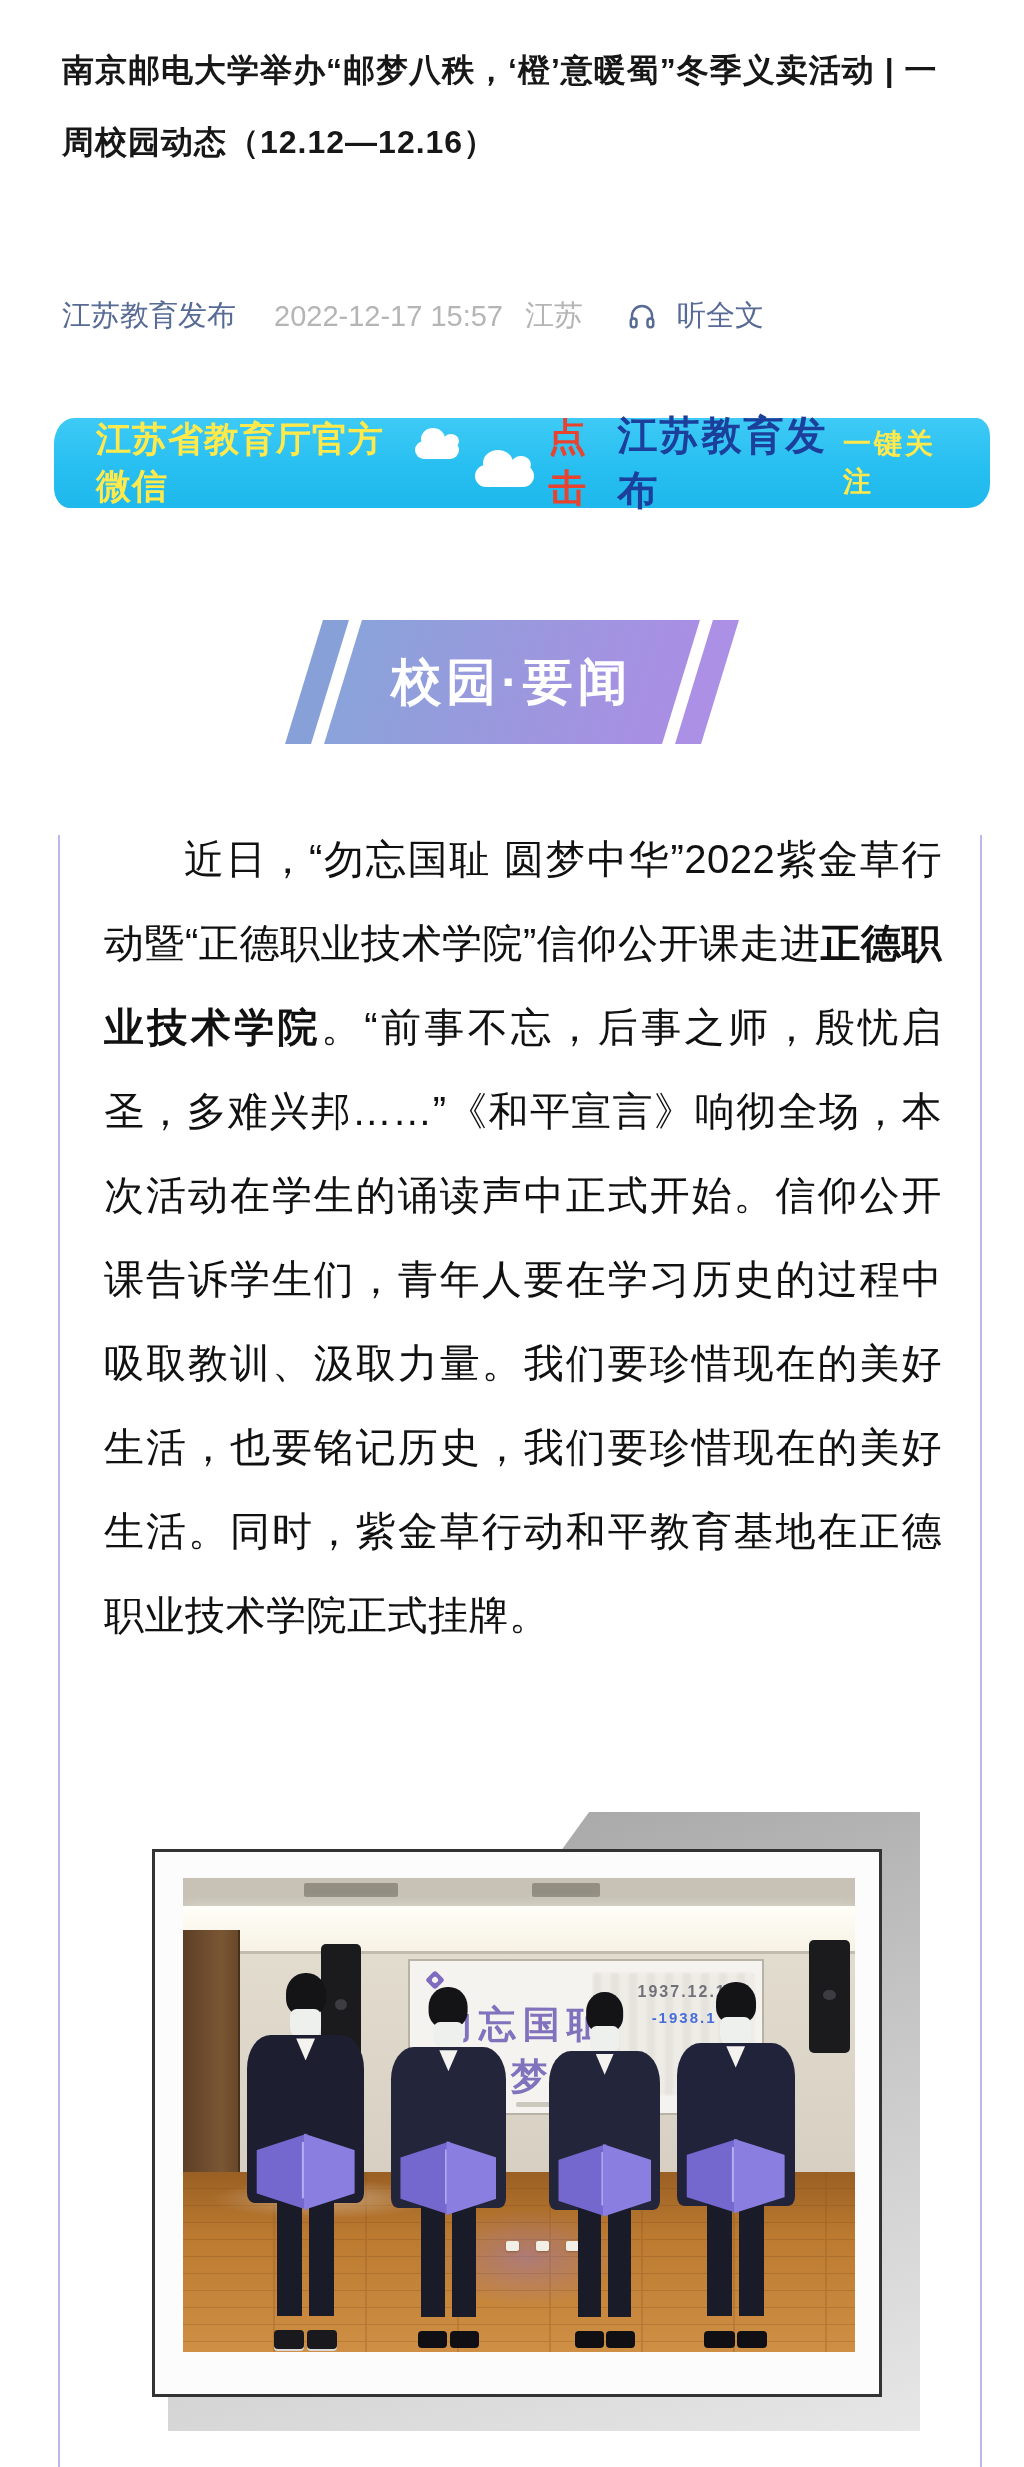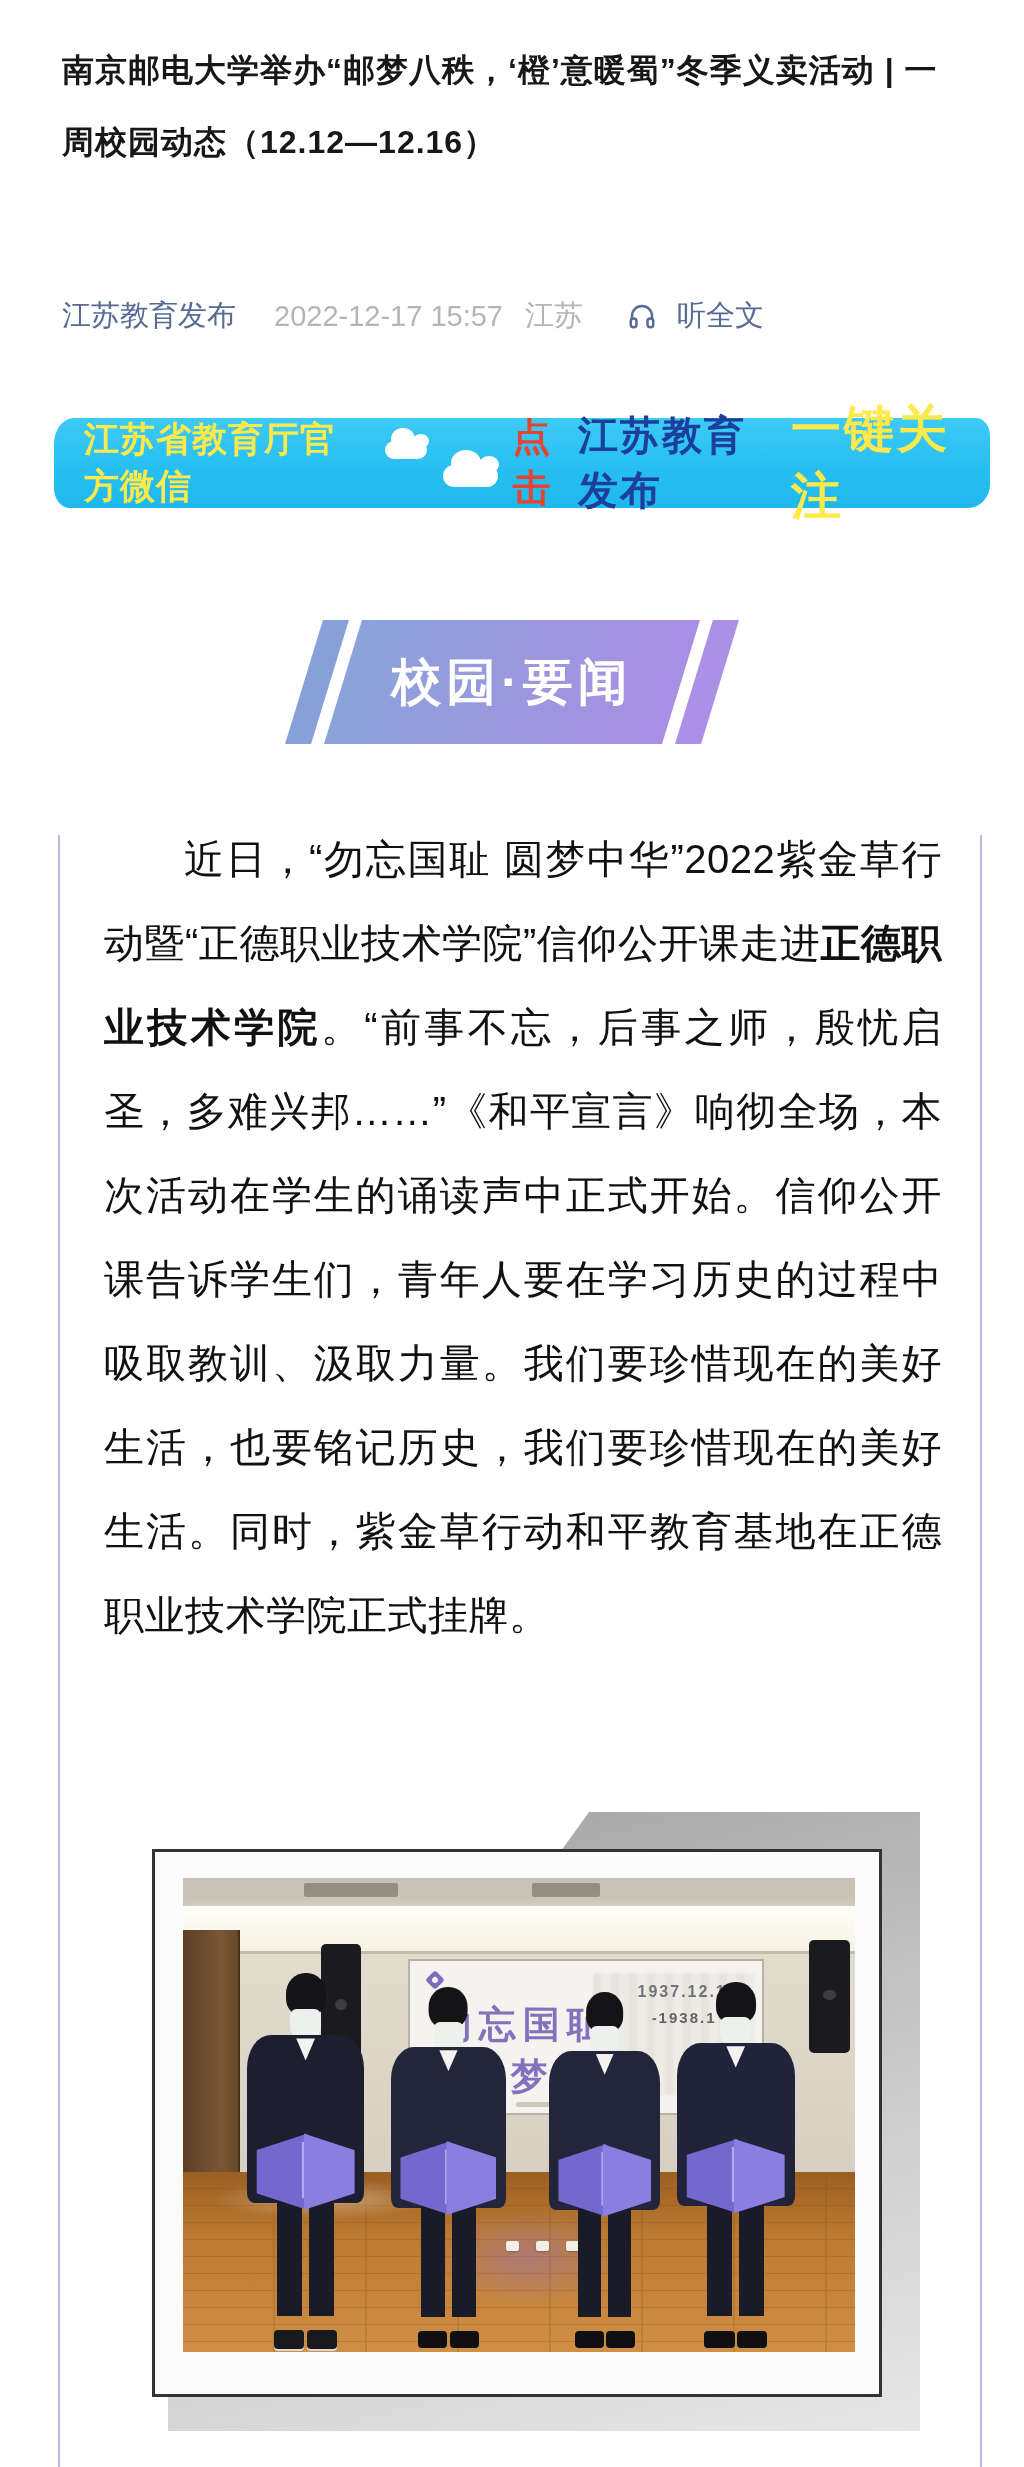--- a/index.html
+++ b/index.html
@@ -16,25 +16,25 @@
   .byline .source { color:#576b95; margin-right:38px; }
   .byline .datetime { margin-right:22px; }
   .byline .region { margin-right:44px; }
   .listen { display:flex; align-items:center; color:#576b95; gap:20px; }
   .listen svg { display:block; }
 
   
   .banner { position:absolute; left:54px; top:418px; width:936px; height:90px;
             background:linear-gradient(180deg,#3ecaf6 0%,#27bff1 55%,#1fb8ec 100%);
             border-radius:20px 14px 22px 16px / 26px 18px 24px 20px;
-            display:flex; align-items:center; padding:0 30px; }
+            display:flex; align-items:center; padding:0 42px; }
   .banner .wechat-text { font-size:35px; font-weight:900; color:#ffe94b; letter-spacing:1px; }
   .banner .click-text  { font-size:38px; font-weight:900; color:#e8432e; letter-spacing:3px; }
   .banner .account-text{ font-size:40px; font-weight:900; color:#1c3f9c; letter-spacing:2px; }
-  .banner .follow-text { font-size:50px; font-weight:900; color:#ffe94b; letter-spacing:3px;margin-left:12px; }
+  .banner .follow-text { font-size:28px; font-weight:900; color:#ffe94b; letter-spacing:3px;margin-left:12px; }
   .banner .spacer { flex:1; }
   .cloud { position:relative; background:#ffffff; border-radius:20px; }
   .cloud::before, .cloud::after { content:""; position:absolute; background:#ffffff; border-radius:50%; }
   .cloud-a { width:52px; height:18px; margin:-26px 10px 0 14px; }
   .cloud-a::before { width:24px; height:22px; left:6px; top:-13px; }
   .cloud-a::after  { width:16px; height:14px; left:28px; top:-7px; }
   .cloud-b { width:70px; height:22px; margin:26px 14px 0 6px; }
   .cloud-b::before { width:30px; height:26px; left:8px; top:-15px; }
   .cloud-b::after  { width:20px; height:17px; left:36px; top:-9px; }
 
@@ -85,21 +85,21 @@
   .screen-img { position:absolute; right:2%; top:8%; width:46%; height:80%; opacity:.5;
                 background:repeating-linear-gradient(90deg,#d8d5cd 0 8px,#e9e6df 8px 18px),
                            linear-gradient(180deg,#dcd9d2,#eceae4); filter:blur(1px); }
   .screen-t1 { position:absolute; left:7%; top:26%; font-size:37px; font-weight:700;
                color:#8172bd; letter-spacing:7px; }
   .screen-t2 { position:absolute; left:16%; top:60%; font-size:37px; font-weight:700;
                color:#8172bd; letter-spacing:7px; }
   .screen-d1 { position:absolute; right:7%; top:15%; font-size:16px; font-weight:700;
                color:#5c5c68; letter-spacing:2px; opacity:.85; }
   .screen-d2 { position:absolute; right:13%; top:32%; font-size:15px; font-weight:700;
-               color:#404040; letter-spacing:2px; opacity:.8; }
+               color:#1d4ed8; letter-spacing:2px; opacity:.8; }
   .screen-logo { position:absolute; left:5%; top:8%; width:14px; height:14px; background:#7d6cc0;
                  transform:rotate(45deg); border-radius:3px; }
   .screen-logo::after { content:""; position:absolute; left:4px; top:4px; width:6px; height:6px;
                         background:#f5f3ef; border-radius:50%; }
   .screen-caption { position:absolute; left:30%; bottom:4%; width:34%; height:5px;
                     background:#b9b5aa; opacity:.7; border-radius:2px; }
   .ph-speaker { position:absolute; width:6%; background:#1b1b1e; border-radius:5px; }
   .ph-speaker::after { content:""; position:absolute; left:35%; top:44%; width:30%; height:9%;
                        background:#3c3c42; border-radius:50%; }
   .speaker-l { left:20.5%; top:14%; height:26%; }

